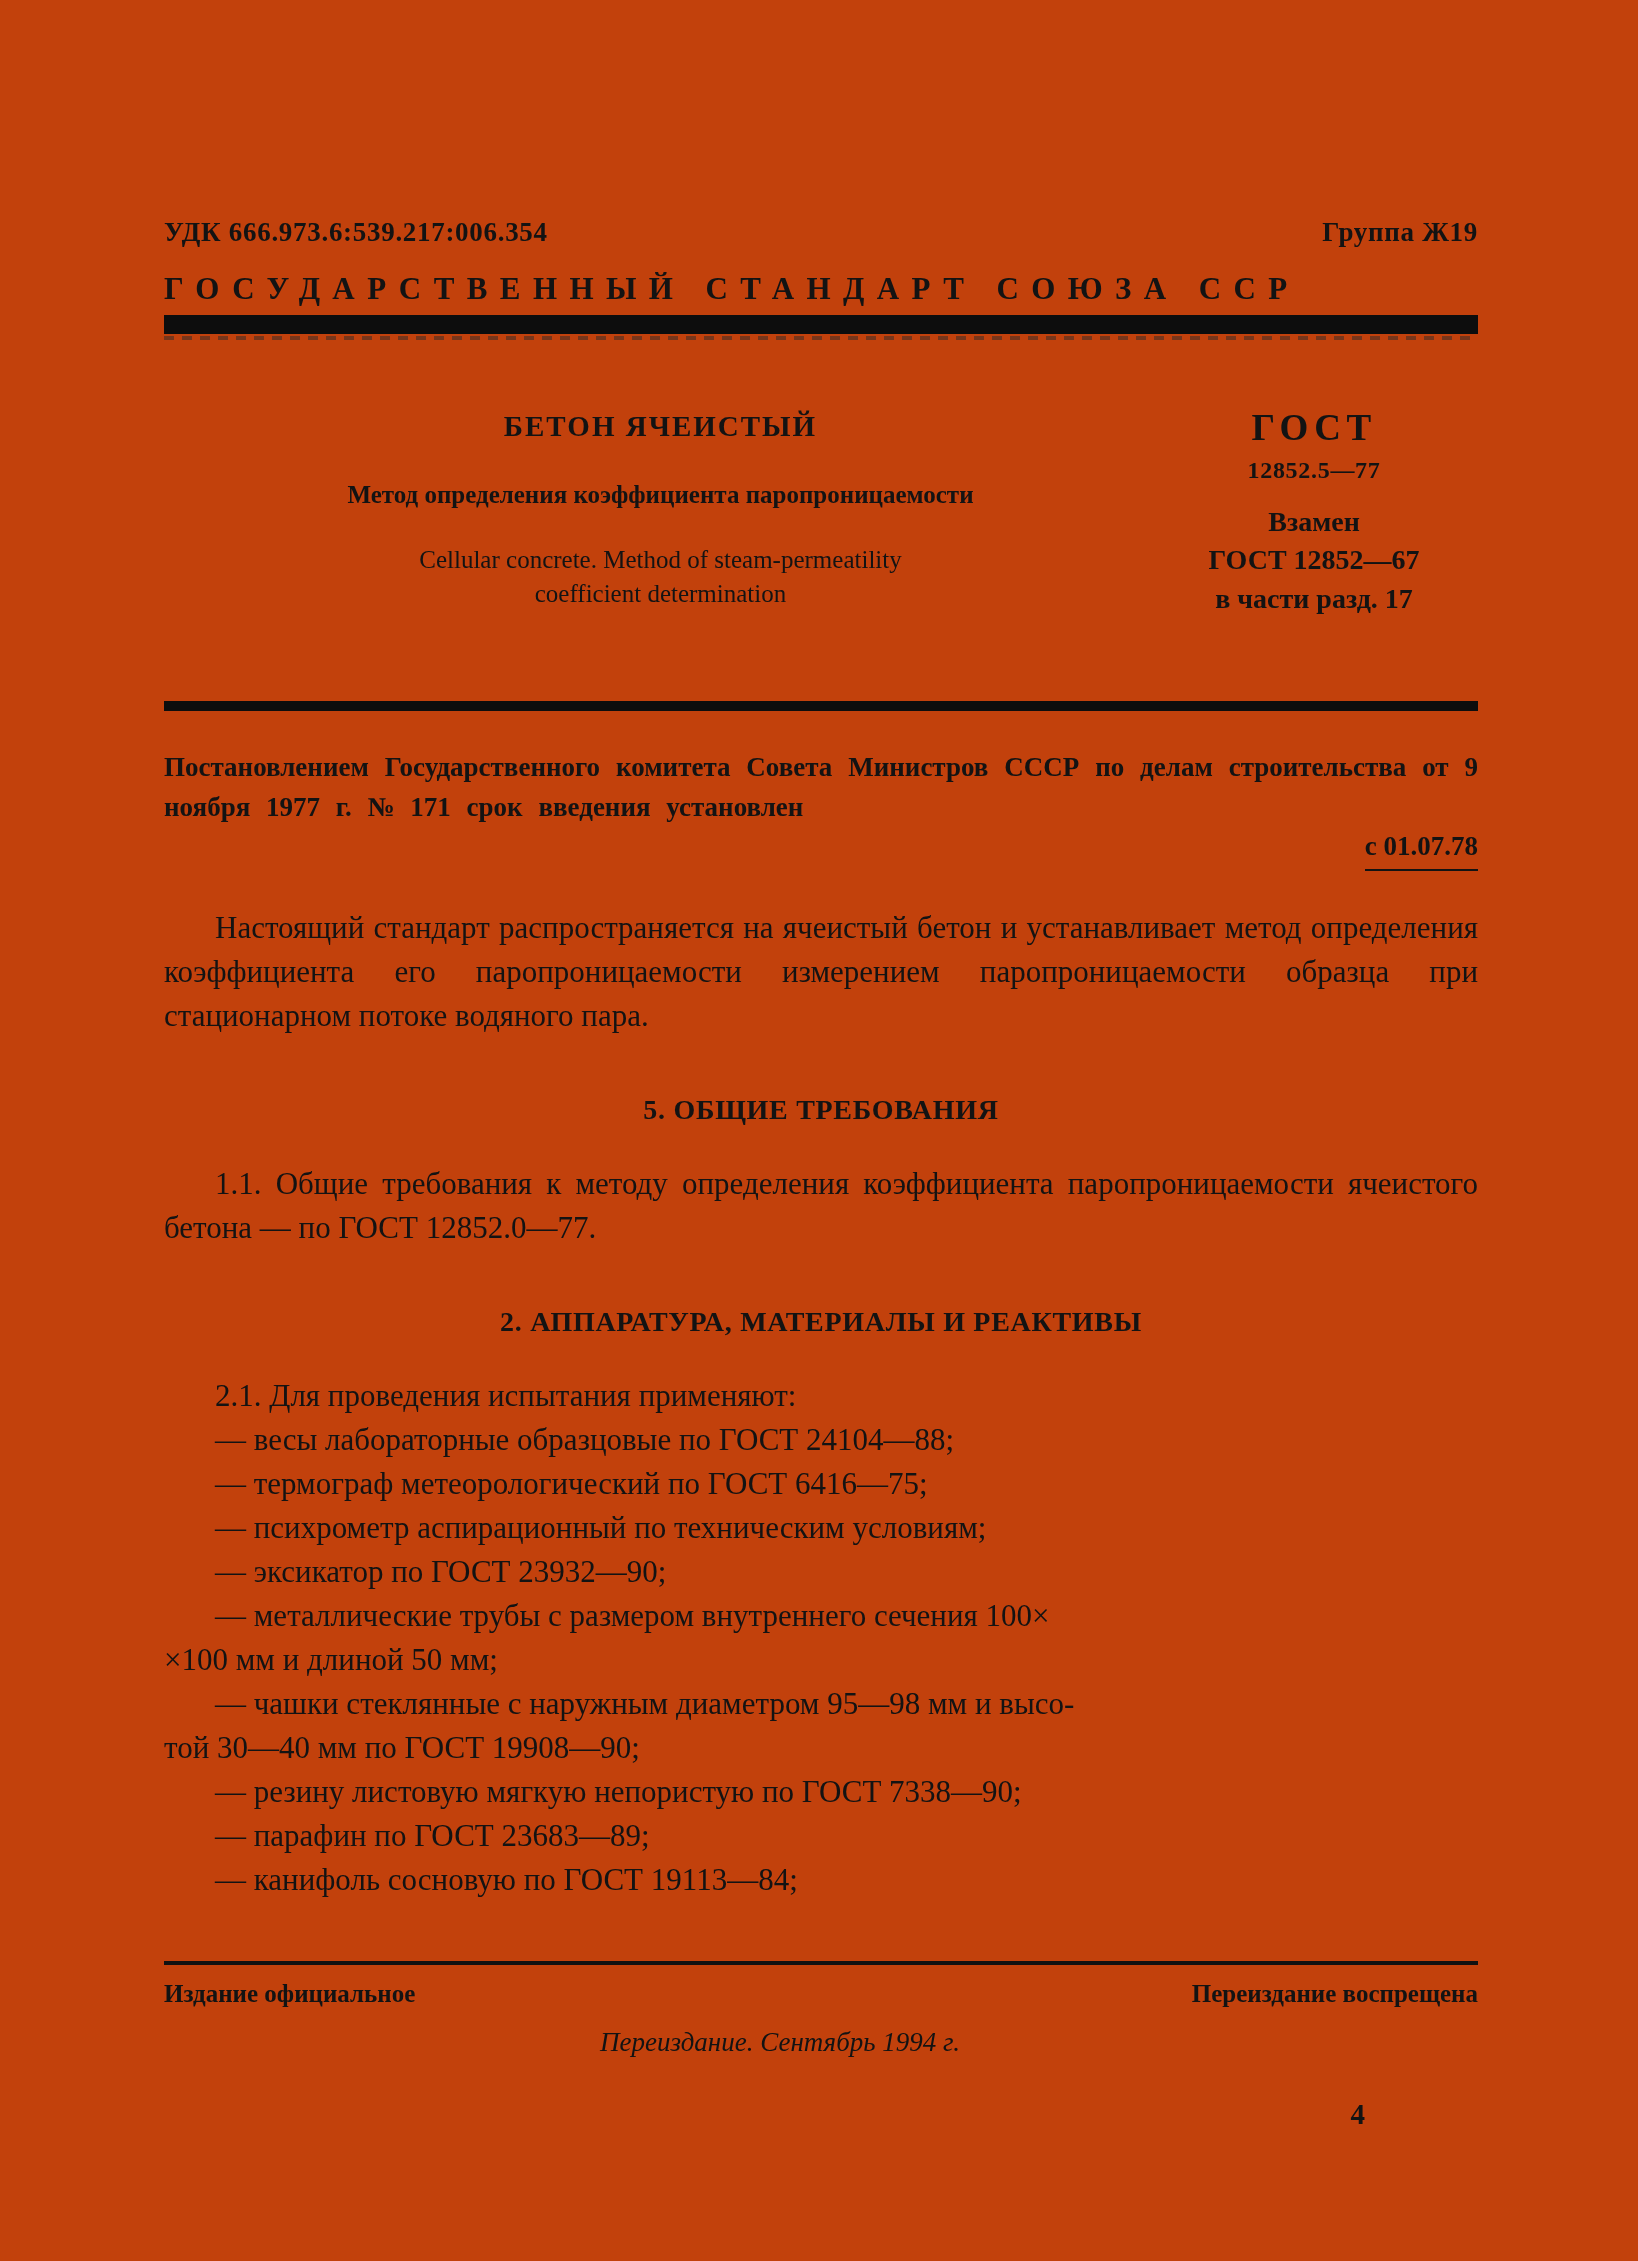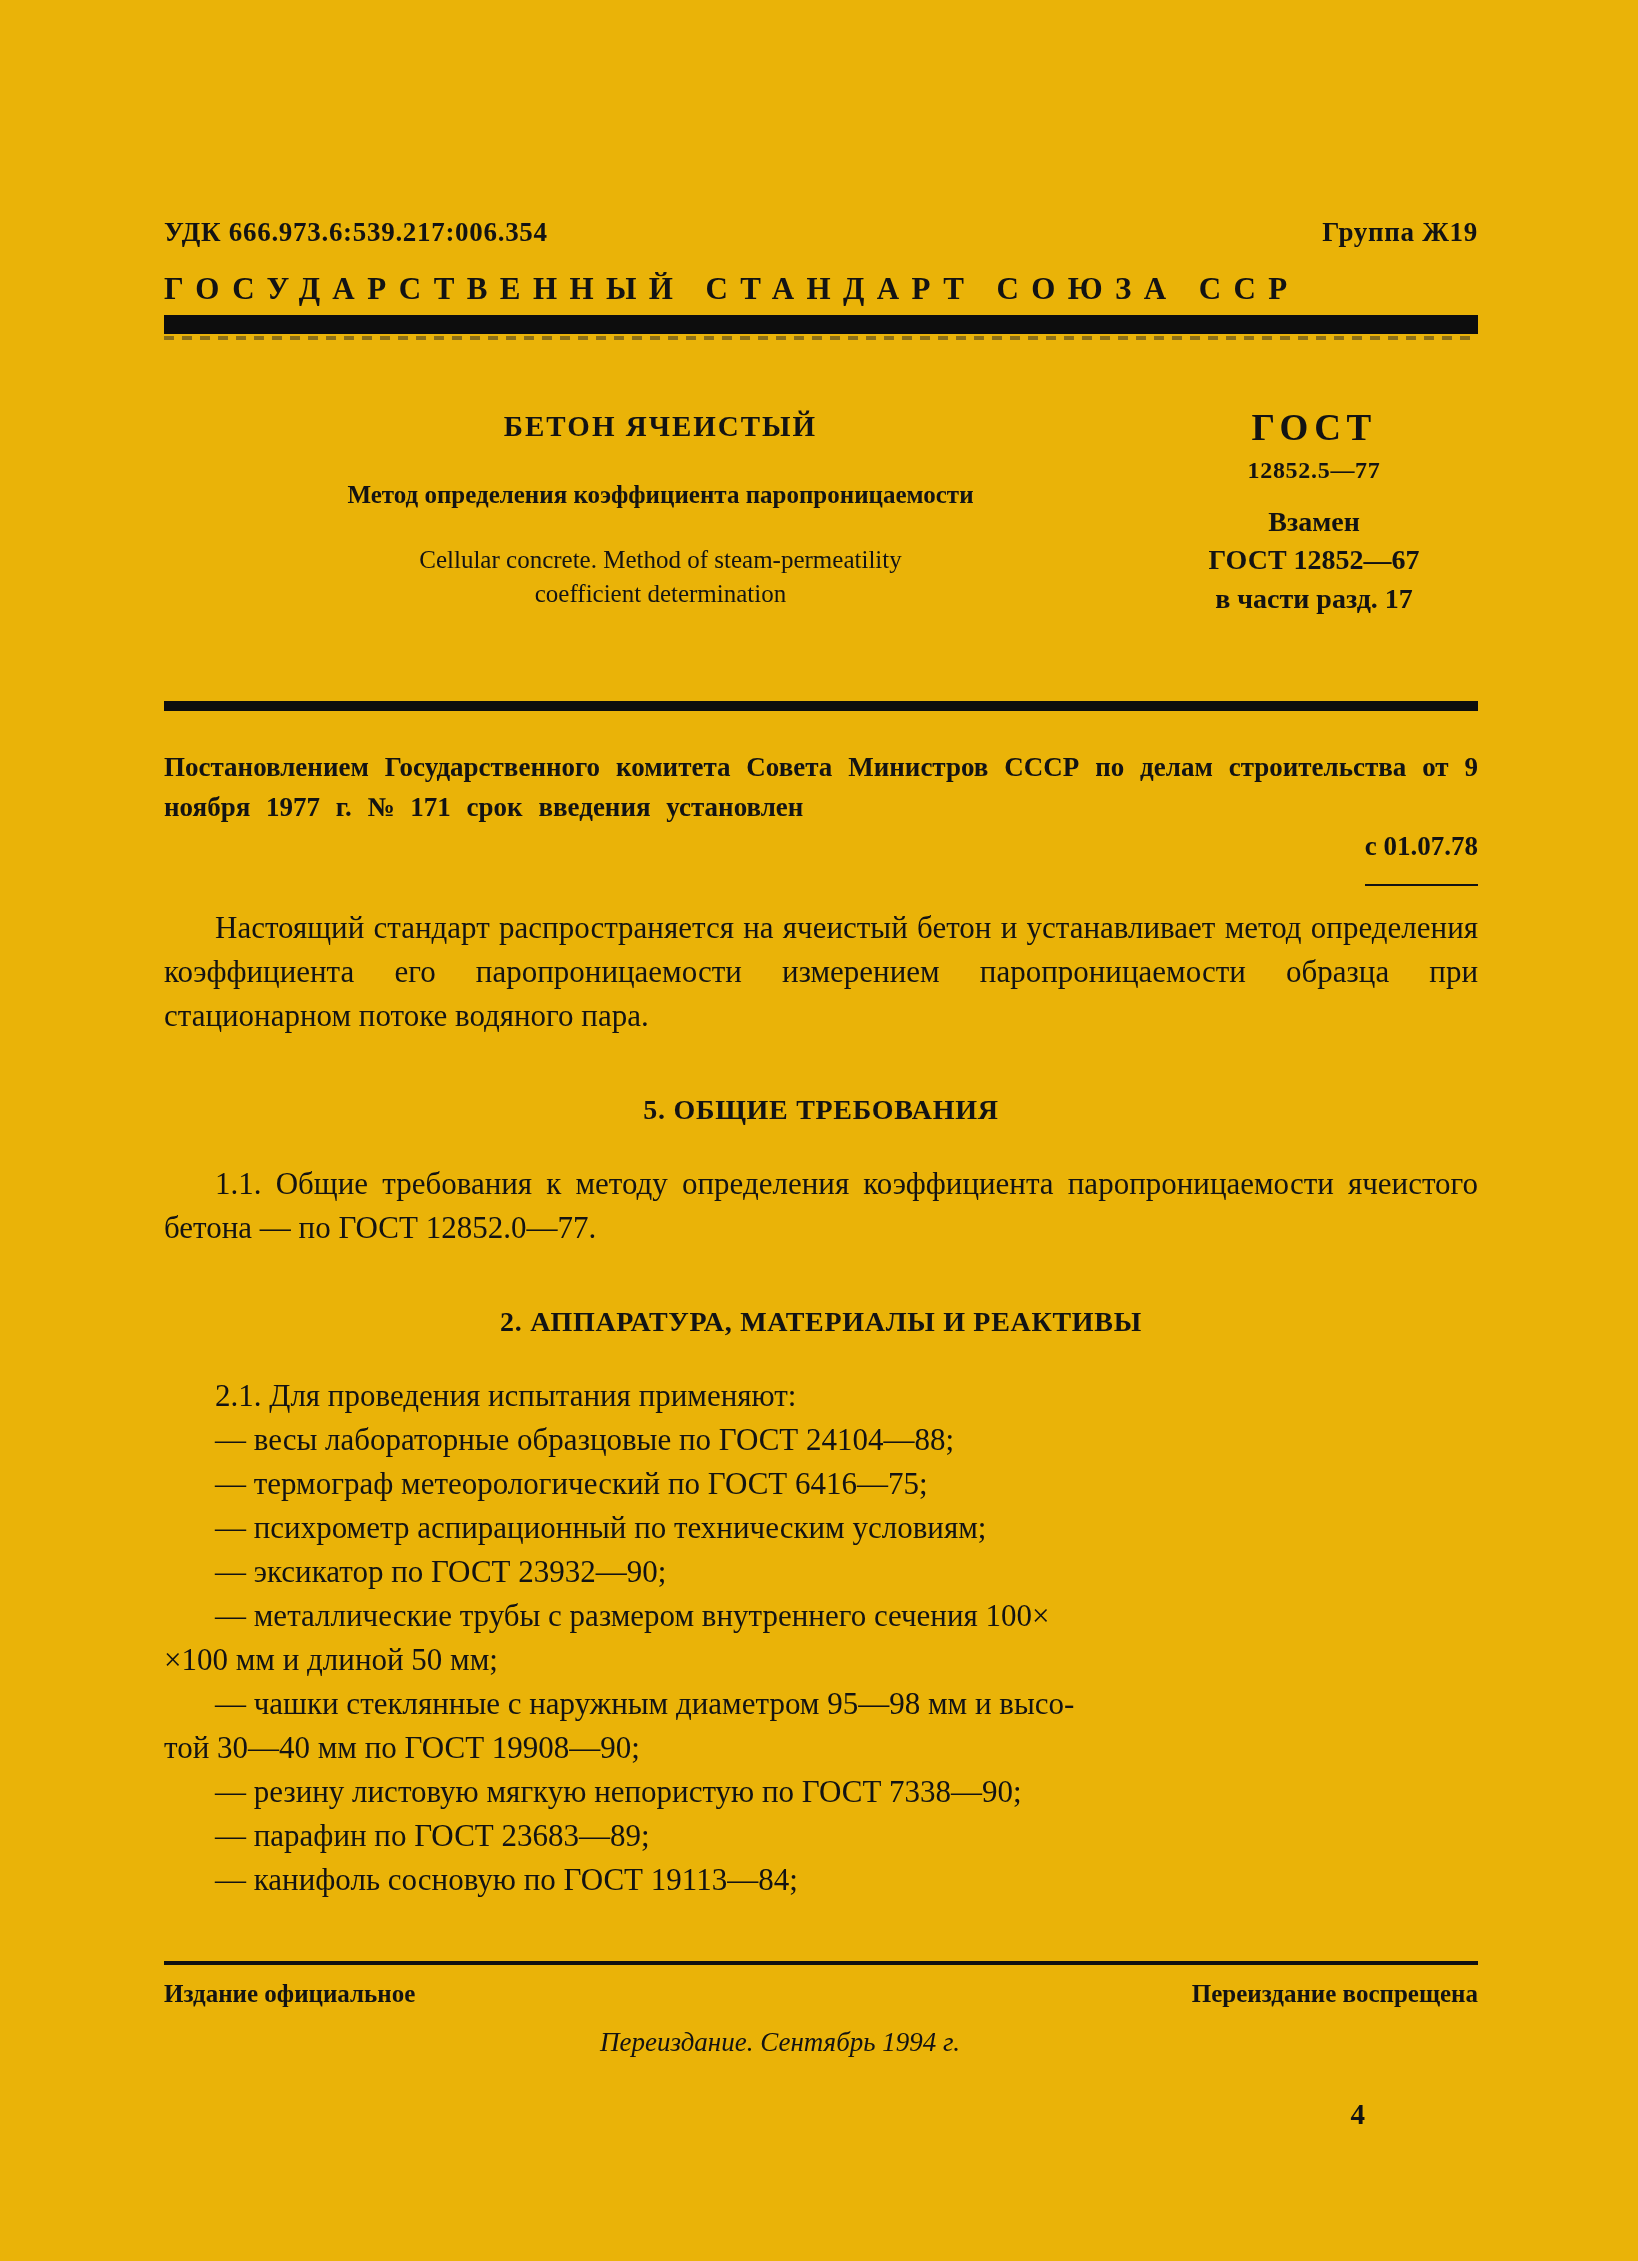--- a/index.html
+++ b/index.html
@@ -1,19 +1,19 @@
 <!DOCTYPE html>
 <html style="font-size:11px"><head>
 <meta charset="utf-8">
 <style>
   * { margin:0; padding:0; box-sizing:border-box; }
   html,body { background:#8a8a8a; }
   .page {
     width:1638px; height:2261px;
-    background:#eab308; color:#131313;
+    background:#c2410c; color:#131313;
     font-family:"Liberation Serif", serif;
     position:relative; overflow:hidden;
     margin:0 auto;
   }
   .content { padding:217px 160px 0 164px; }
 
   .topline { display:flex; justify-content:space-between; font-weight:bold; font-size:27px; letter-spacing:0.7px; }
 
   .band-title {
     margin-top:23px; font-weight:bold; font-size:31px;
@@ -34,21 +34,21 @@
   .gost-num  { font-weight:bold; font-size:24px; margin-top:8.2px; letter-spacing:0.7px; }
   .replaces  { margin-top:19px; font-weight:bold; font-size:28px; line-height:1.38; }
 
   .thick-rule { margin-top:82px; height:10.2px; background:#0d0d0d; }
 
   .decree {
     margin-top:36px; font-weight:bold; font-size:27px; line-height:1.5;
     text-align:justify; word-spacing:9px;
   }
   .decree-date { font-weight:bold; font-size:27px; text-align:right; margin-top:2.7px; }
-  .decree-date span { border-bottom:2.7px solid #131313; padding-bottom:23px; }
+  .decree-date span { border-bottom:2.7px solid #131313; padding-bottom:8px; }
 
   .body { font-size:31px; line-height:1.42; text-align:justify; }
   .indent { text-indent:51px; }
   .intro { margin-top:44px; }
 
   .sec { margin-top:56px; text-align:center; font-size:28px; font-weight:bold; letter-spacing:0.7px; }
   .clause { margin-top:36px; }
   .item { white-space:pre-line; text-indent:51px; margin:0; }
 
   .footer-rule { margin-top:59px; border-top:4.1px solid #111; }

